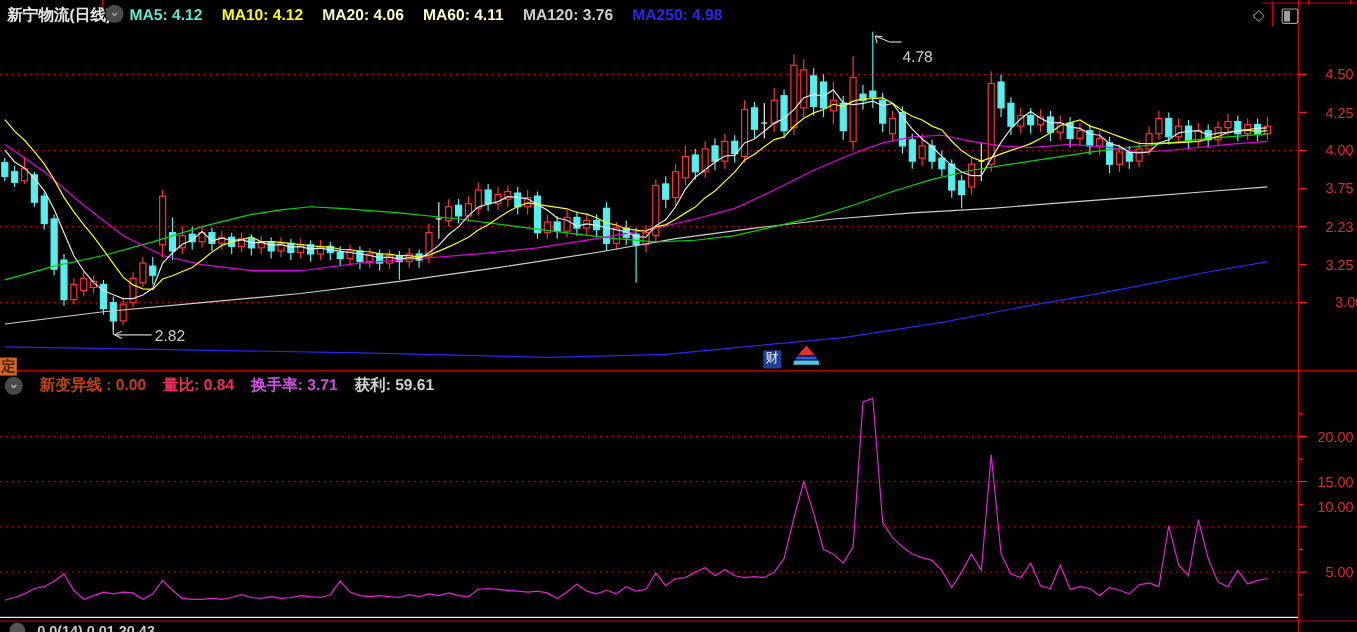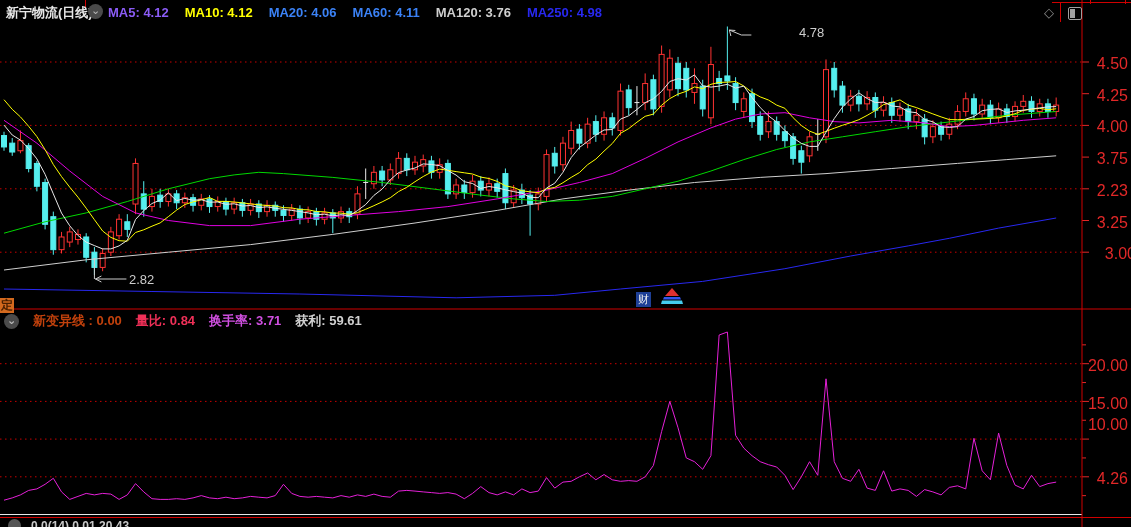--- a/index.html
+++ b/index.html
@@ -4,21 +4,21 @@
 <style>
   html,body{margin:0;padding:0;background:#000;}
   body{width:1131px;height:527px;position:relative;overflow:hidden;
        font-family:"Liberation Sans","DejaVu Sans",sans-serif;}
   .abs{position:absolute;}
   #chart-svg{position:absolute;left:0;top:0;}
   .hdr-title{left:6px;top:4px;color:#e8e8e8;font-size:13px;font-weight:bold;}
   .chev{width:15px;height:15px;border-radius:50%;background:#4a4a4a;color:#b8b8b8;
         font-size:11px;line-height:13px;text-align:center;}
   .ma-row{left:108px;top:5px;display:flex;gap:16px;font-size:13px;font-weight:bold;}
-  .ytick{width:46px;text-align:right;color:#e22828;font-size:16px;}
+  .ytick{width:46px;text-align:right;color:#e22828;font-size:12px;}
   .anno{color:#cccccc;font-size:13px;}
   .badge-ding{left:0;top:298px;width:14px;height:15px;background:#d3691e;color:#4a2000;
       font-size:12px;line-height:15px;text-align:center;font-weight:bold;}
   .badge-cai{left:636px;top:292px;width:15px;height:15px;background:#1e3f96;color:#f0f0f0;
       font-size:11px;line-height:15px;text-align:center;}
   .sub-row{left:4px;top:312px;display:flex;gap:14px;font-size:13px;font-weight:bold;align-items:center;}
   .icon-diamond{left:1044px;top:5px;color:#909090;font-size:13px;}
   .icon-layout{left:1068px;top:7px;width:12px;height:11px;border:1px solid #a0a0a0;border-radius:2px;}
   .icon-layout .half{position:absolute;left:1px;top:1px;width:5px;height:9px;background:#a0a0a0;}
   .bottom-strip{left:0px;top:519px;display:flex;gap:10px;align-items:flex-start;color:#c8c8c8;font-size:12px;font-weight:bold;}
@@ -335,55 +335,55 @@
     <line x1="85.5" y1="0" x2="85.5" y2="8" stroke="#d00000"></line>
     <line x1="1052" y1="2.5" x2="1131" y2="2.5" stroke="#d00000"></line>
     <line x1="1060.5" y1="2" x2="1060.5" y2="22" stroke="#d00000"></line>
     <line x1="1090.5" y1="0" x2="1090.5" y2="4" stroke="#d00000"></line>
     <line x1="1125.5" y1="0" x2="1125.5" y2="4" stroke="#d00000"></line>
   </svg>
 
 <span class="abs hdr-title">新宁物流(日线)</span>
 <div class="abs chev" style="left:88px;top:4px;">⌄</div>
 <div class="abs ma-row">
-  <span style="color: #8b5cf6;">MA5: 4.12</span>
+  <span style="color: #5eead4;">MA5: 4.12</span>
   <span style="color: rgb(255, 255, 0);">MA10: 4.12</span>
-  <span style="color: #3b82f6; text-align: center;">MA20: 4.06</span>
-  <span style="color: #3b82f6;">MA60: 4.11</span>
+  <span style="color: #fef9c3; text-align: center;">MA20: 4.06</span>
+  <span style="color: #fef9c3;">MA60: 4.11</span>
   <span style="color: rgb(207, 207, 207);">MA120: 3.76</span>
   <span style="color: rgb(40, 40, 240);">MA250: 4.98</span>
 </div>
 <span class="abs icon-diamond">◇</span>
 <div class="abs icon-layout">
     <div class="half"></div>
   </div>
 
 <span class="abs ytick" style="left:1082px;top:55px;">4.50</span>
 <span class="abs ytick" style="left:1082px;top:87px;">4.25</span>
 <span class="abs ytick" style="left:1082px;top:118px;">4.00</span>
 <span class="abs ytick" style="left:1082px;top:150px;">3.75</span>
 <span class="abs ytick" style="left:1082px;top:182px;">2.23</span>
 <span class="abs ytick" style="left:1082px;top:214px;">3.25</span>
 <span class="abs ytick" style="left:1090px;top:245px;">3.00</span>
 
-<span class="abs anno" style="left:752px;top:25px;margin-left:47px;">4.78</span>
+<span class="abs anno" style="left:752px;top:40px;">4.78</span>
 <span class="abs anno" style="left:129px;top:272px;">2.82</span>
 
 <div class="abs badge-ding">定</div>
 <div class="abs badge-cai">财</div>
 
 <div class="abs sub-row">
   <div class="chev" style="position:static;">⌄</div>
   <span style="color: #c2410c;">新变异线 : 0.00</span>
   <span style="color: rgb(240, 48, 88);">量比: 0.84</span>
   <span style="color: rgb(207, 79, 224);">换手率: 3.71</span>
   <span style="color: rgb(208, 208, 208);">获利: 59.61</span>
 </div>
 
 <span class="abs ytick" style="left:1082px;top:357px;">20.00</span>
 <span class="abs ytick" style="left:1082px;top:395px;">15.00</span>
 <span class="abs ytick" style="left:1082px;top:416px;">10.00</span>
-<span class="abs ytick" style="left:1082px;top:470px;">4.26</span>
+<span class="abs ytick" style="left:1082px;top:470px;">5.00</span>
 
 <div class="abs bottom-strip">
   <div class="bottom-circle"></div>
   <span>0.0(14)  0.01  20.43</span>
 </div>
 
 </body></html>

